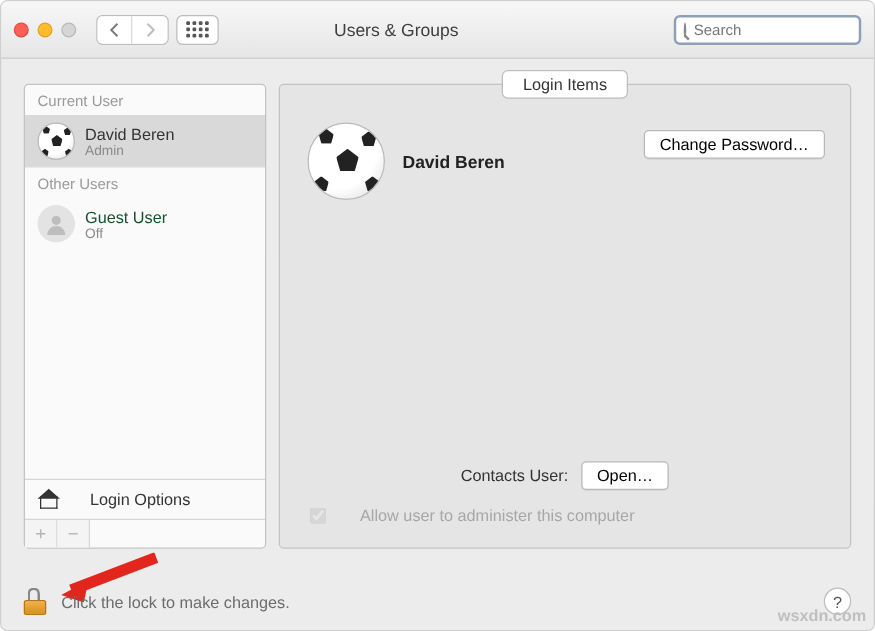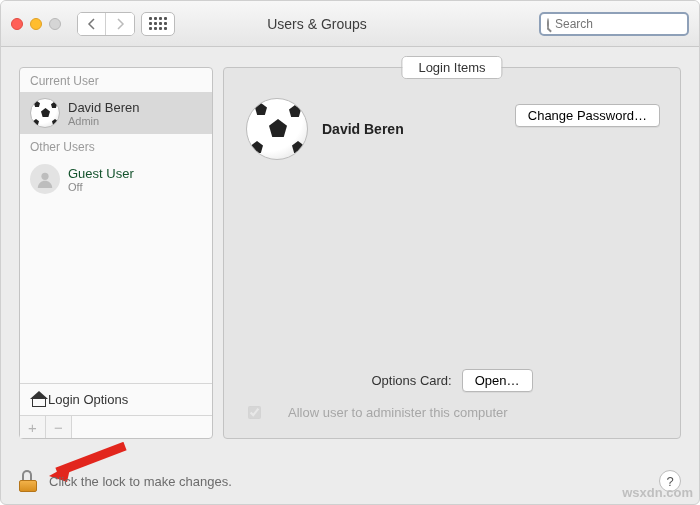--- a/index.html
+++ b/index.html
@@ -32,21 +32,21 @@
   .user-row .sub { font-size:11px; color:#8a8a8a; }
   .uavatar { width:30px; height:30px; border-radius:50%; background:#e3e3e3; display:flex; align-items:center; justify-content:center; color:#aeaeae;}
   .soccer { width:30px; height:30px; border-radius:50%; background:radial-gradient(circle at 35% 30%, #fff 60%, #d8d8d8 100%); position:relative; overflow:hidden; border:1px solid #bbb;}
   .soccer i { position:absolute; background:#222; }
   .soccer .p1 { width:9px; height:9px; clip-path:polygon(50% 0,100% 38%,82% 100%,18% 100%,0 38%); top:9px; left:10px;}
   .soccer .p2 { width:6px; height:6px; clip-path:polygon(50% 0,100% 38%,82% 100%,18% 100%,0 38%); top:2px; left:3px;}
   .soccer .p3 { width:6px; height:6px; clip-path:polygon(50% 0,100% 38%,82% 100%,18% 100%,0 38%); top:3px; left:20px;}
   .soccer .p4 { width:6px; height:6px; clip-path:polygon(50% 0,100% 38%,82% 100%,18% 100%,0 38%); top:20px; left:2px;}
   .soccer .p5 { width:6px; height:6px; clip-path:polygon(50% 0,100% 38%,82% 100%,18% 100%,0 38%); top:20px; left:21px;}
   .sb-fill { flex:1; }
-  .login-opts { border-top:1px solid #d6d6d6; padding:8px 10px; display:flex; align-items:center; gap:0; font-size:13px; color:#333;}
+  .login-opts { border-top:1px solid #d6d6d6; padding:8px 10px; display:flex; align-items:center; gap:24px; font-size:13px; color:#333;}
   .house { width:18px; height:14px; position:relative; }
   .house:before { content:""; position:absolute; bottom:0; left:2px; width:12px; height:9px; border:1.5px solid #333; border-top:none;}
   .house:after { content:""; position:absolute; top:-2px; left:0px; width:0; height:0; border-left:9px solid transparent; border-right:9px solid transparent; border-bottom:8px solid #333;}
   .pm { border-top:1px solid #d6d6d6; display:flex; }
   .pm button { width:26px; height:22px; background:#f4f4f4; border:none; border-right:1px solid #d6d6d6; font-size:15px; color:#b4b4b4; cursor:not-allowed; }
   .main { flex:1; background:#e5e5e5; border:1px solid #c3c3c3; border-radius:4px; position:relative; }
   .tabs { position:absolute; top:-12px; left:50%; transform:translateX(-50%); display:flex; border-radius:5px; overflow:hidden; border:1px solid #bdbdbd; background:#fff;}
   .tabs .tab { padding:3px 16px; font-size:13px; cursor:pointer; background:#fff; color:#333;}
   .tabs .tab.active { background:#f5a623; background:linear-gradient(#ffb33a,#f09a1a); color:#fff; }
   .profile { position:absolute; top:30px; left:22px; display:flex; align-items:center; gap:14px;}
@@ -169,21 +169,21 @@
               <i class="p2"></i>
               <i class="p3"></i>
               <i class="p4"></i>
               <i class="p5"></i>
             </div>
         </div>
         <div class="uname">David Beren</div>
       </div>
       <button class="btn changepw">Change Password…</button>
       <div class="contacts">
-        <span>Options Card:</span>
+        <span>Contacts User:</span>
         <button class="btn">Open…</button>
       </div>
       <label class="admin-check">
         <input type="checkbox" checked="" disabled="" style="">
         <span>Allow user to administer this computer</span>
       </label>
     </div>
   </div>
 
   <svg class="arrow" viewBox="0 0 80 40">

